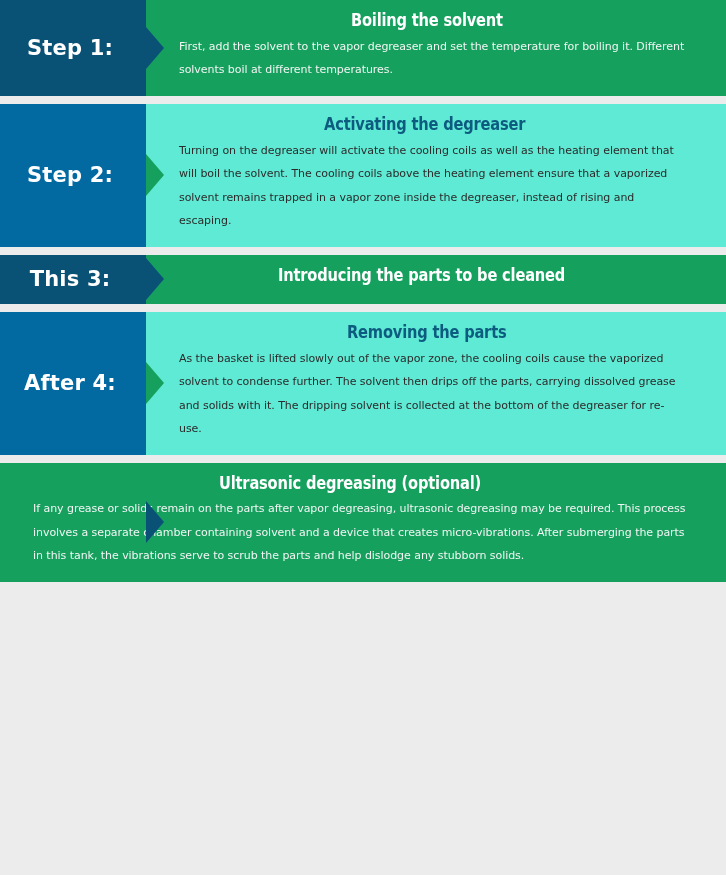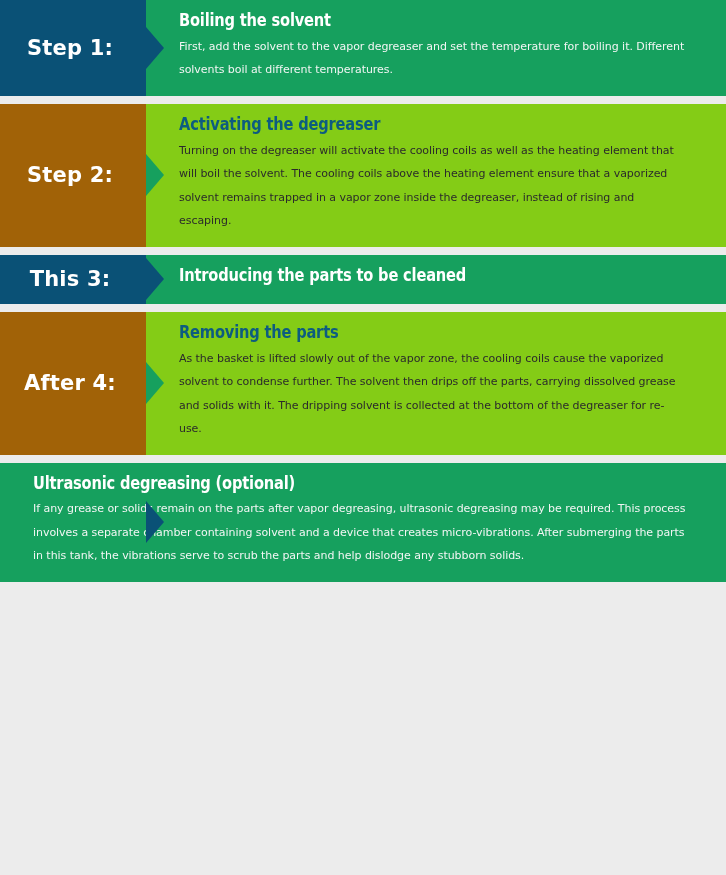--- a/index.html
+++ b/index.html
@@ -67,20 +67,21 @@
 
   
   .step-content-panel {
     flex: 1 1 auto;
     box-sizing: border-box;
     padding: 10px 40px 14px 33px;
     display: flex;
     flex-direction: column;
     justify-content: center;
     min-width: 0;
+    align-items: center;
   }
   .step-heading {
     font-family: "DejaVu Sans Condensed", "Liberation Sans Narrow", "Liberation Sans", sans-serif;
     font-size: 17.5px;
     font-weight: bold;
     line-height: 1.25;
     margin: 0 0 3px 0;
     letter-spacing: -0.2px;
     transform: scaleX(0.93);
     transform-origin: left center;
@@ -93,22 +94,22 @@
   }
 
   
   .theme-a .step-label-panel { background: #0a5176; }
   .theme-a .step-content-panel { background: #16a05e; }
   .theme-a .chevron { color: #0a5176; }
   .theme-a .step-heading { color: #ffffff; }
   .theme-a .step-body { color: #f2f6f4; }
 
   
-  .theme-b .step-label-panel { background: #a16207; }
-  .theme-b .step-content-panel { background: #84cc16; }
+  .theme-b .step-label-panel { background: #0369a1; }
+  .theme-b .step-content-panel { background: #5eead4; }
   .theme-b .chevron { color: #16a05e; }
   .theme-b .step-heading { color: #0d5c80; }
   .theme-b .step-body { color: #2b2b2b; }
 </style>
 </head>
 <body>
 
 <div id="infographic">
 
   <div class="step-row theme-a">

